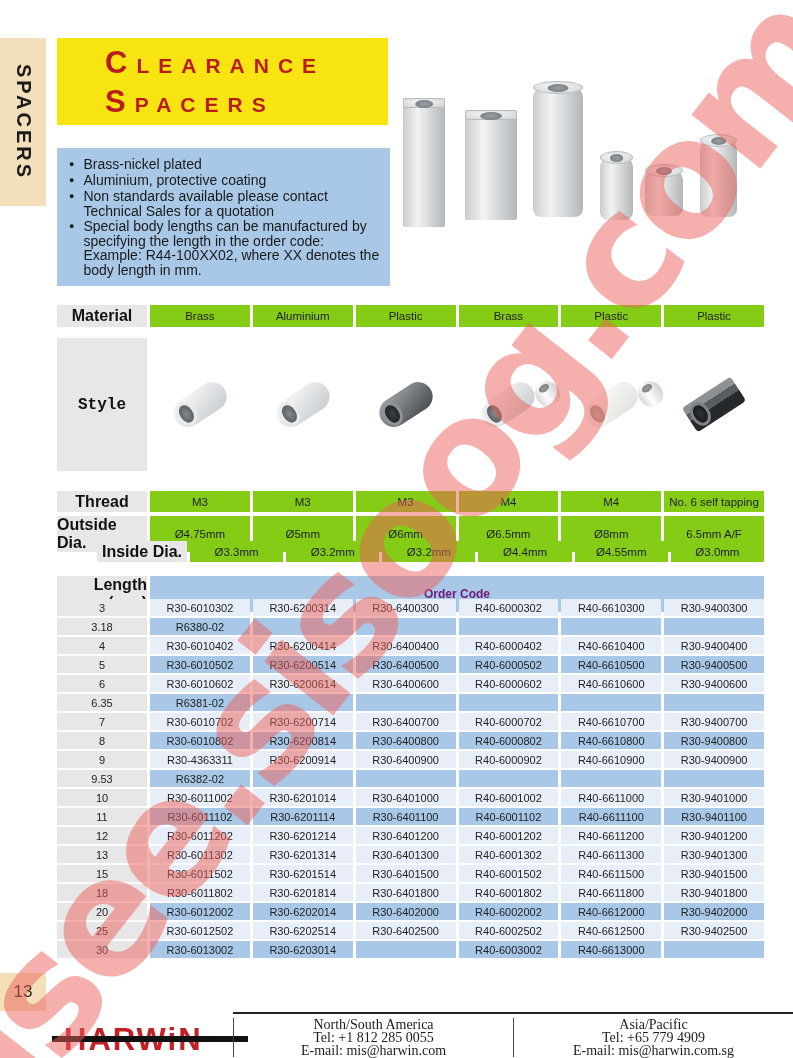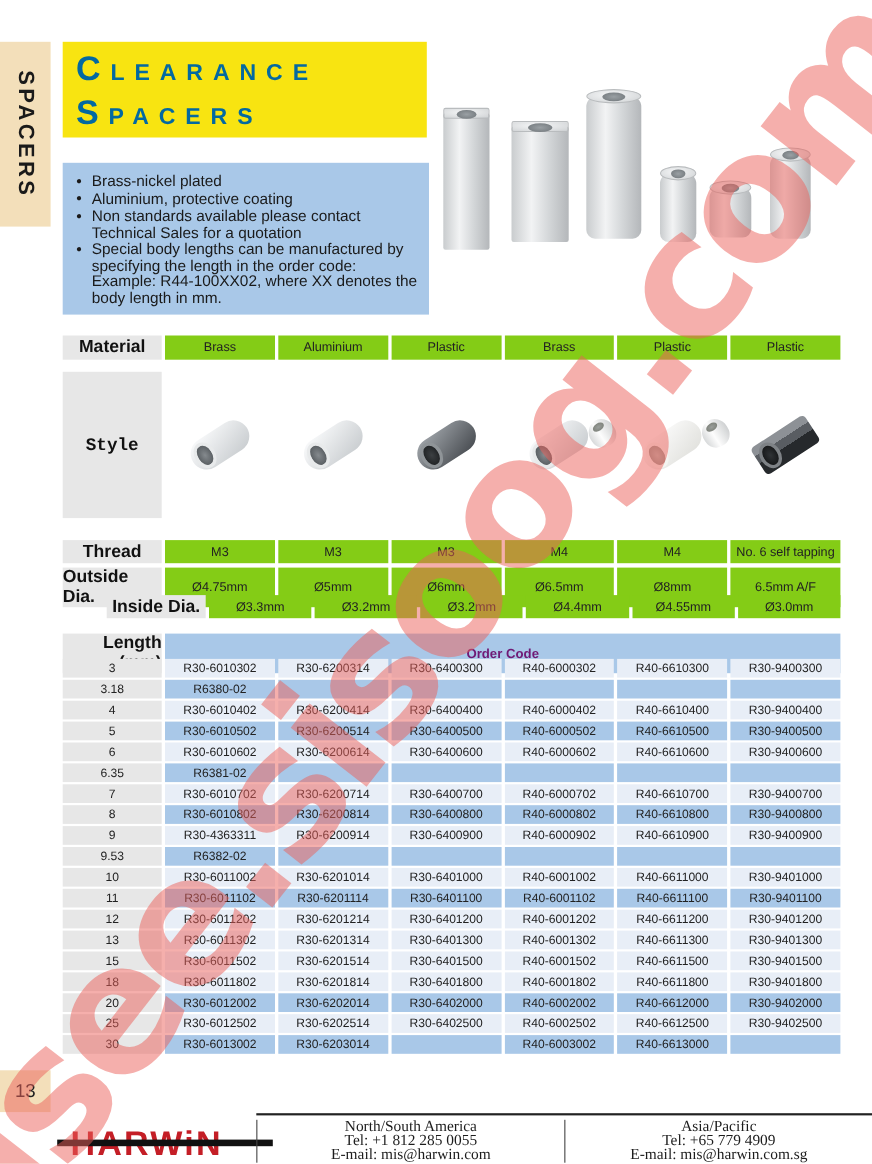--- a/index.html
+++ b/index.html
@@ -10,21 +10,21 @@
   
   .side-tab{position:absolute;left:0;top:38px;width:46px;height:168px;background:#f3dfba;}
   .side-tab span{
     position:absolute;left:50%;top:50%;transform:translate(-50%,-50%);
     writing-mode:vertical-rl;font-weight:bold;font-size:20px;letter-spacing:3px;white-space:nowrap;
   }
   .page-num{position:absolute;left:0;top:973px;width:46px;height:38px;background:#f3dfba;
     display:flex;align-items:center;justify-content:center;font-size:17px;color:#222;}
   
   .title-box{position:absolute;left:57px;top:38px;width:331px;height:87px;background:#f8e411;padding:7px 0 0 12px;box-sizing:border-box;}
-  .title-line{font-weight:bold;font-size:21px;letter-spacing:9px;line-height:36px;color:#0369a1;}
+  .title-line{font-weight:bold;font-size:21px;letter-spacing:9px;line-height:36px;color:#b91c1c;margin-left:36px;}
   .title-line::first-letter{font-size:31px;}
   
   .photo-area{position:absolute;left:395px;top:60px;width:396px;height:245px;}
   .ph{position:absolute;background:linear-gradient(90deg,#c9ccce,#f2f3f4 35%,#d4d7d9 65%,#b4b7ba);}
   .ph .cap{position:absolute;left:0;top:-6px;width:100%;height:13px;border-radius:50%;
     background:radial-gradient(ellipse at 45% 40%,#f6f7f8,#cfd2d4);border:1px solid #b9bcbe;box-sizing:border-box;}
   .ph .hole{position:absolute;left:50%;top:-3px;transform:translateX(-50%);width:42%;height:8px;border-radius:50%;
     background:radial-gradient(#9aa0a4,#6e7478);}
   .ph.square{border-radius:2px;}
   .ph.square .cap{border-radius:2px;top:-5px;height:10px;}

